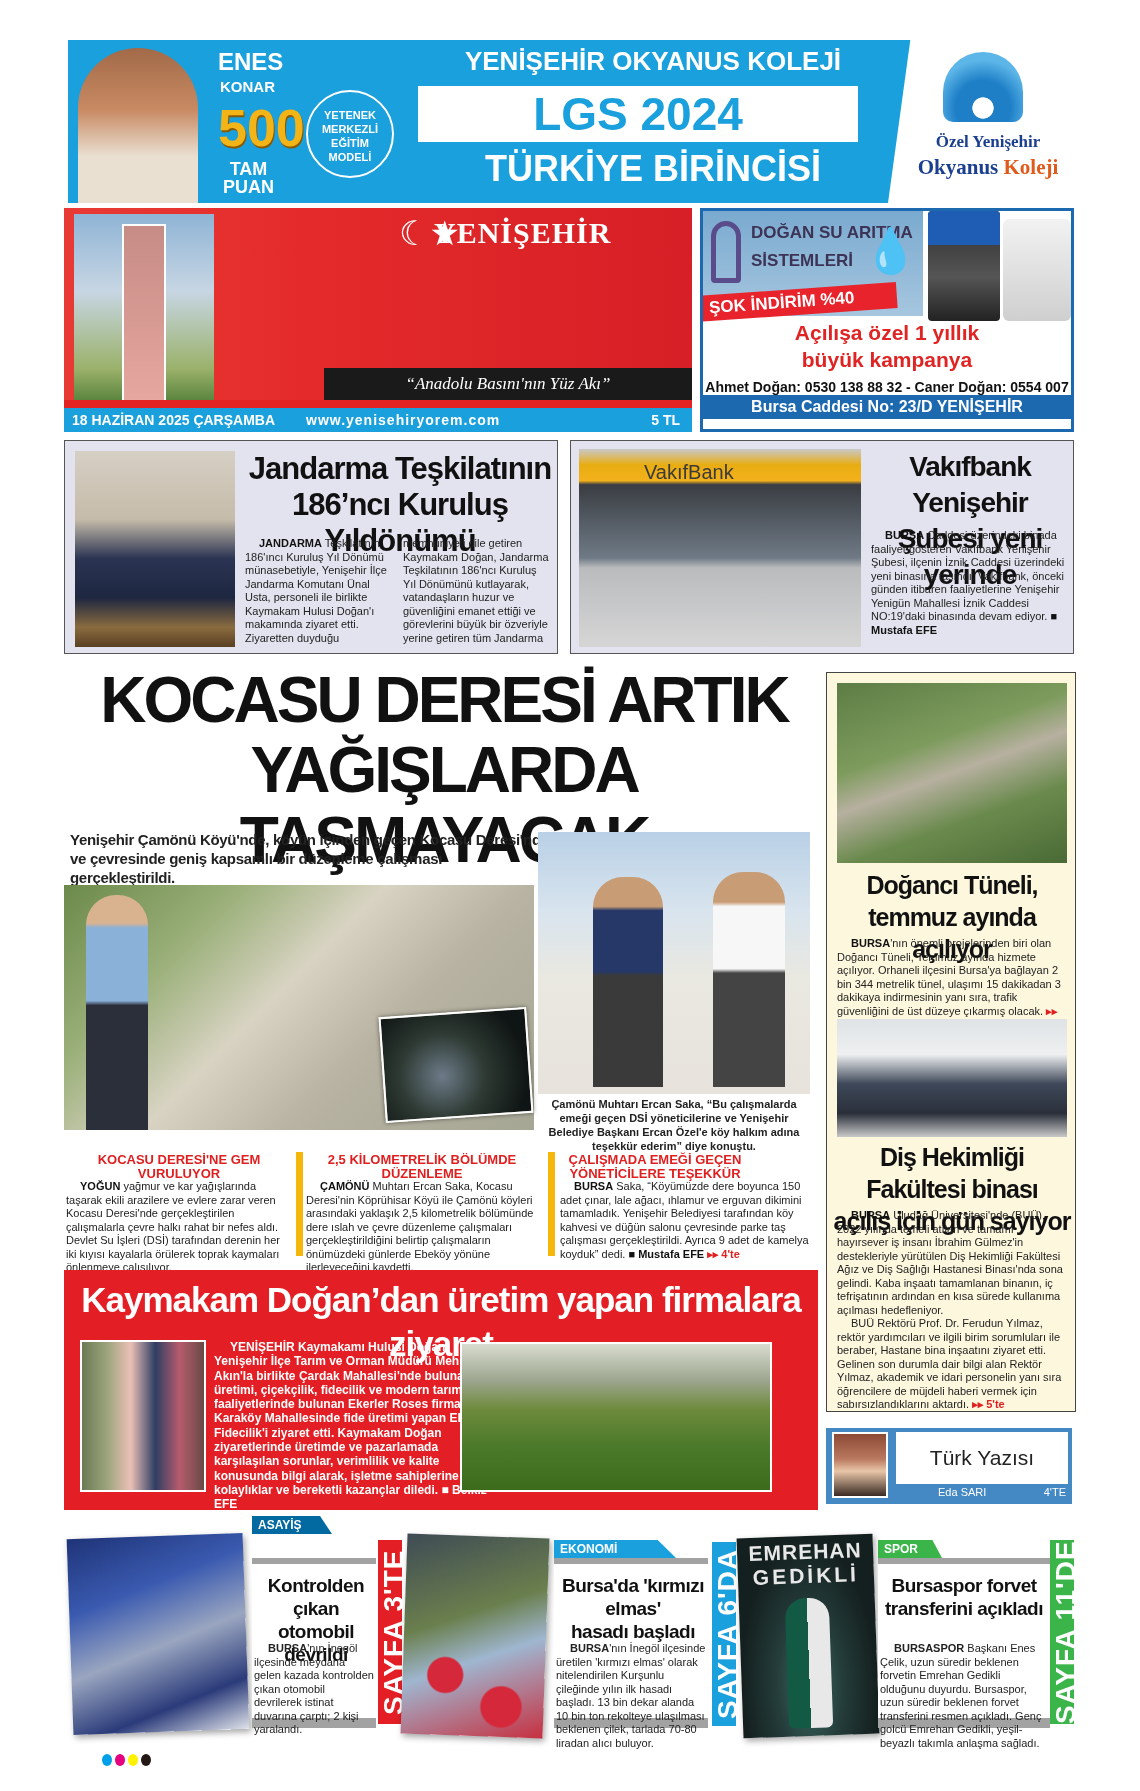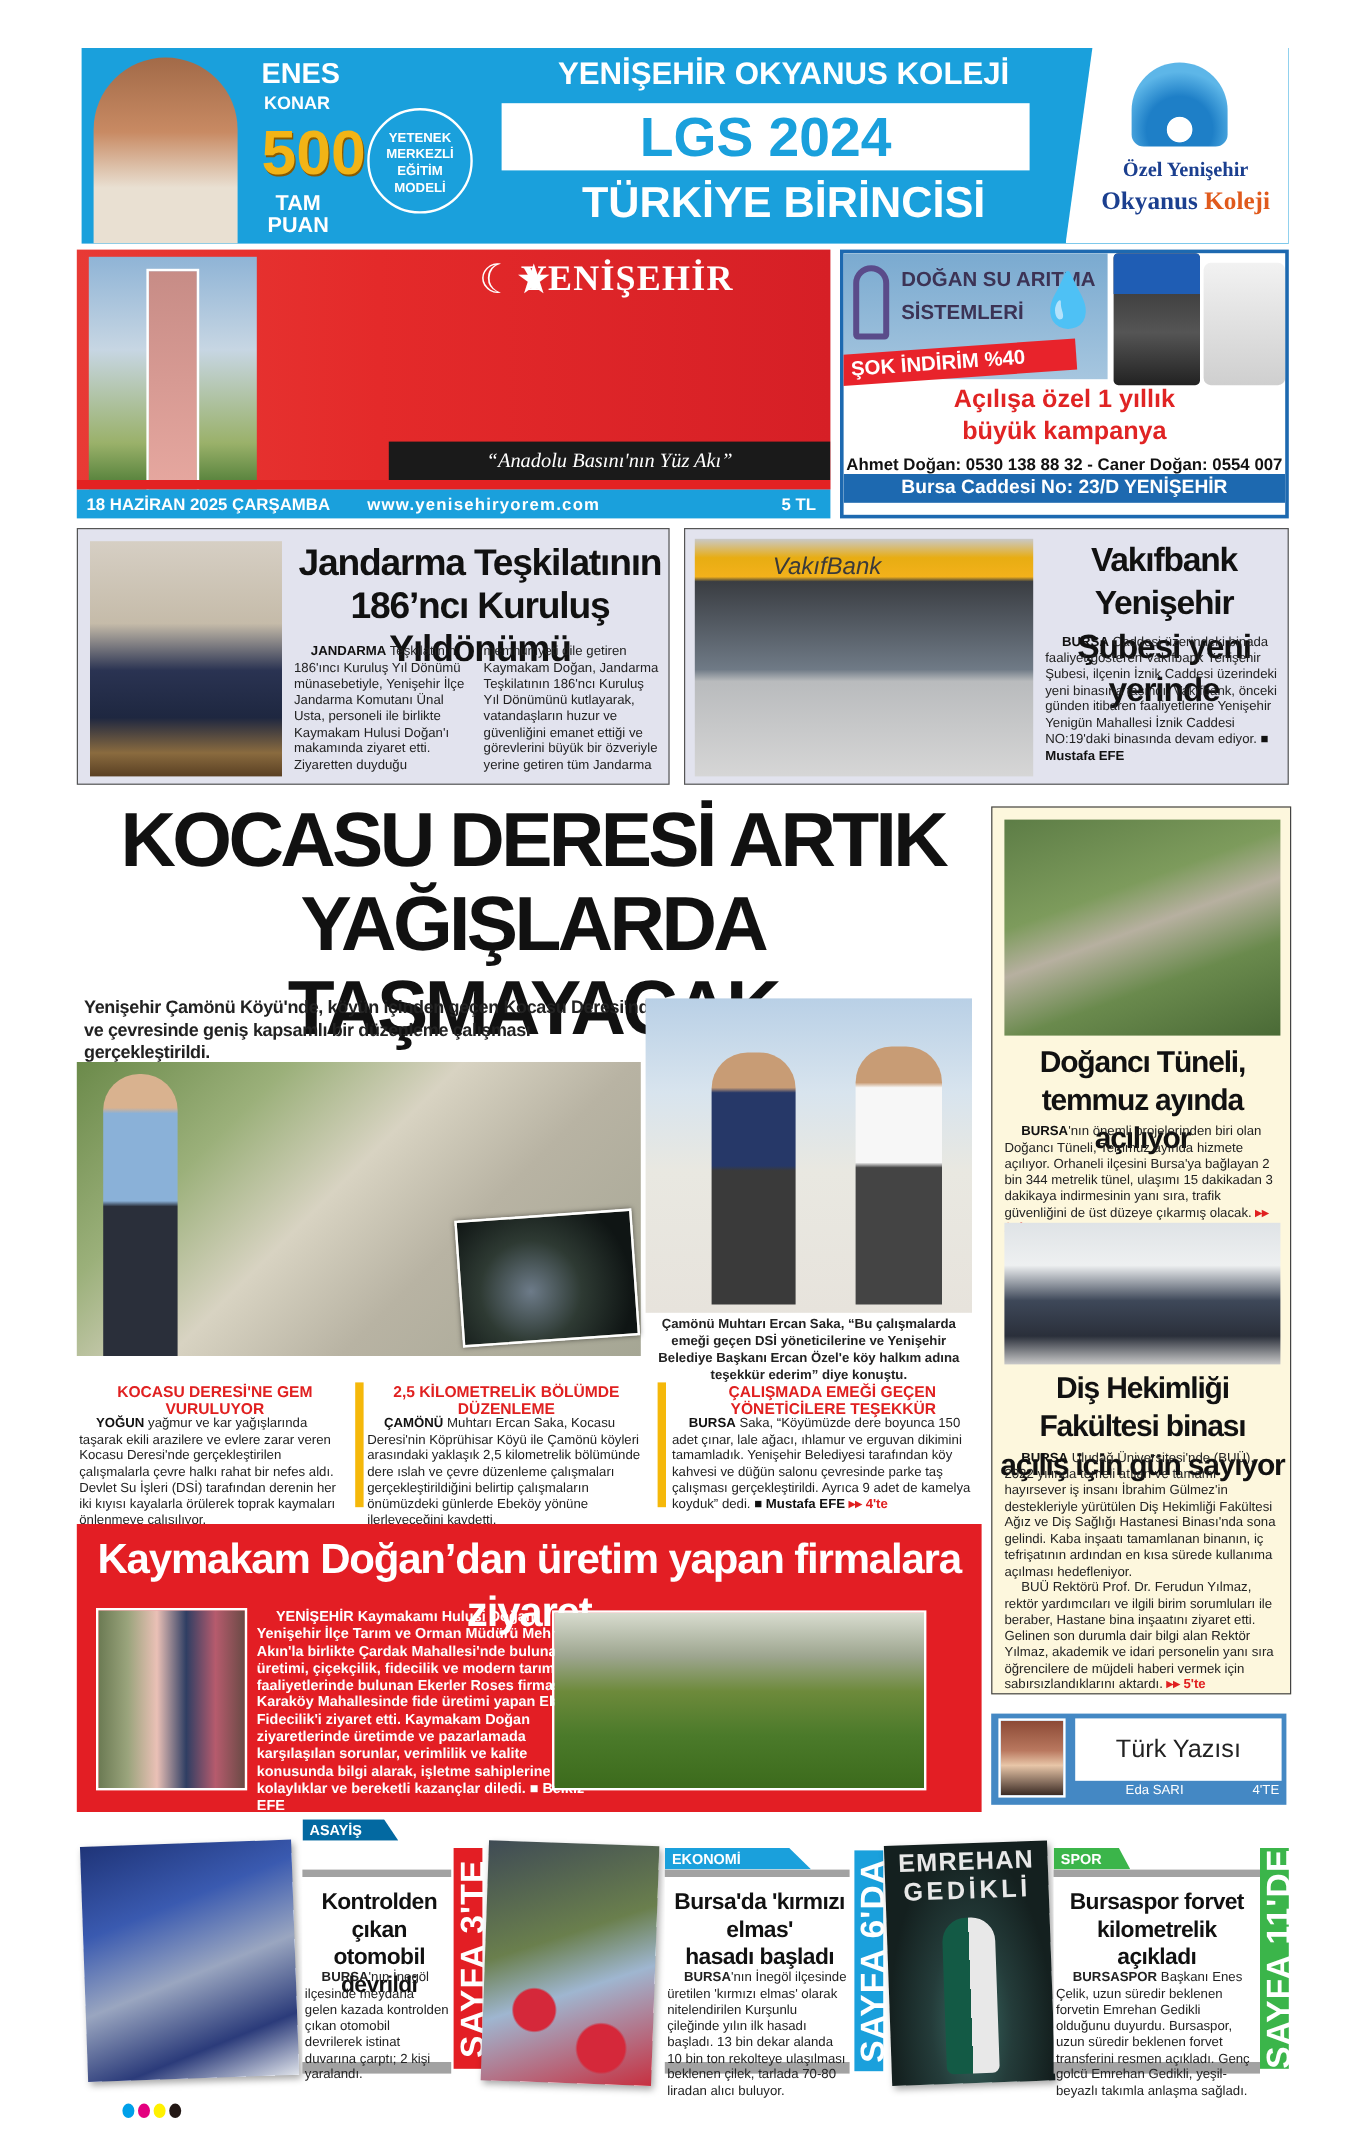--- a/index.html
+++ b/index.html
@@ -64,21 +64,21 @@
   .body-txt b { color: #111; }
   .cols2 { column-count: 2; column-gap: 10px; text-indent: 14px; }
 
   #jandarma { left: 64px; top: 440px; width: 494px; height: 214px; }
   #jandarma .photo { left: 10px; top: 10px; width: 160px; height: 196px; background: linear-gradient(#d6cfc4 0%, #c5bba9 35%, #2a3352 55%, #1e2740 75%, #8a6b3f 90%, #5a4023 100%); }
   #jandarma .hl { left: 180px; top: 10px; width: 310px; text-align: center; font-size: 31px; line-height: 36px; }
   #jandarma .body-txt { left: 180px; top: 96px; width: 306px; height: 112px; }
 
   #vakif { left: 570px; top: 440px; width: 504px; height: 214px; }
   #vakif .photo { left: 8px; top: 8px; width: 282px; height: 198px; background: linear-gradient(#c9c9c9 0%, #e8ad12 8%, #f3b11b 16%, #3a3d42 18%, #6f7a86 55%, #b9bbbd 60%, #d6d6d6 100%); }
-  #vakif .photo .sign { position: absolute; left: 65px; top: 12px; color: #3a3a3a; font-style: italic; font-size: 20px; }
+  #vakif .photo .sign { position: absolute; left: 65px; top: 12px; color: #3a3a3a; font-size: 20px; }
   #vakif .hl { left: 300px; top: 8px; width: 198px; text-align: center; font-size: 28px; line-height: 36px; }
   #vakif .body-txt { left: 300px; top: 88px; width: 198px; text-indent: 14px; }
 
   
   #main-hl { left: 64px; top: 665px; width: 760px; text-align: center; font-weight: bold; color: #111; font-size: 64px; line-height: 70px; letter-spacing: -3px; }
   #main-sub { left: 70px; top: 830px; width: 480px; font-weight: bold; font-size: 15px; line-height: 19px; color: #222; letter-spacing: -0.3px; }
 
   #kocasu-photo { left: 64px; top: 885px; width: 470px; height: 245px; background: linear-gradient(135deg, #6b8a4a 0%, #9bb07a 25%, #d8d3c2 45%, #b8b3a3 65%, #a5a694 100%); overflow: hidden; }
   #kocasu-photo .person { left: 22px; top: 10px; width: 62px; height: 235px; background: linear-gradient(#d9b28f 0%, #d9b28f 12%, #8ab1d8 14%, #8ab1d8 45%, #2a2f3a 47%, #2a2f3a 100%); border-radius: 30px 30px 0 0; }
   #night-photo { left: 382px; top: 1012px; width: 148px; height: 106px; background: radial-gradient(circle at 40% 60%, #6d7b89 0%, #2e3a33 40%, #0f1514 80%); transform: rotate(-4deg); border: 2px solid #fff; box-shadow: 0 0 4px rgba(0,0,0,.5); }
@@ -89,21 +89,21 @@
   #muhtar-caption { left: 538px; top: 1097px; width: 272px; text-align: center; font-weight: bold; font-size: 11px; line-height: 14px; color: #222; }
 
   .sub-hl { color: #e02020; font-weight: bold; font-size: 13px; line-height: 14px; text-align: center; }
   .yellow-bar { width: 7px; background: #f5b80a; }
   #sec1-hl { left: 70px; top: 1153px; width: 218px; }
   #sec1-body { left: 66px; top: 1180px; width: 226px; text-indent: 14px; }
   #bar1 { left: 296px; top: 1152px; height: 104px; }
   #sec2-hl { left: 306px; top: 1153px; width: 232px; }
   #sec2-body { left: 306px; top: 1180px; width: 238px; text-indent: 14px; }
   #bar2 { left: 548px; top: 1152px; height: 104px; }
-  #sec3-hl { left: 530px; top: 1153px; width: 250px; text-align: right; }
+  #sec3-hl { left: 530px; top: 1153px; width: 250px; }
   #sec3-body { left: 560px; top: 1180px; width: 256px; text-indent: 14px; }
   .more { color: #e02020; font-weight: bold; }
 
   
   #right-col { left: 826px; top: 672px; width: 250px; height: 740px; background: #fdf7dd; border: 1.5px solid #444; overflow: hidden; }
   #tunnel-photo { left: 10px; top: 10px; width: 230px; height: 180px; background: linear-gradient(160deg, #5d7d46 0%, #7d9b5c 35%, #b7b0a0 50%, #6a8a4d 70%, #4a6a36 100%); }
   #tunnel-hl { left: 6px; top: 196px; width: 238px; text-align: center; font-size: 25px; line-height: 32px; }
   #tunnel-body { left: 10px; top: 264px; width: 230px; text-indent: 14px; }
   #dis-photo { left: 10px; top: 346px; width: 230px; height: 118px; background: linear-gradient(#dfe3e6 0%, #eef0f1 30%, #3e4859 55%, #2a2f3a 80%, #c9c9c9 100%); }
   #dis-hl { left: 6px: top: 470px; }
@@ -283,19 +283,19 @@
 <div id="ekonomi-body" class="abs teaser-body"><b>BURSA</b><span>'nın İnegöl ilçesinde üretilen 'kırmızı elmas' olarak nitelendirilen Kurşunlu çileğinde yılın ilk hasadı başladı. 13 bin dekar alanda 10 bin ton rekolteye ulaşılması beklenen çilek, tarlada 70-80 liradan alıcı buluyor.</span></div>
 <div id="sayfa6" class="abs sayfa">SAYFA 6'DA</div>
 
 <div id="emrehan-photo" class="abs">
   <div class="abs nm1">EMREHAN</div>
   <div class="abs nm2">GEDİKLİ</div>
   <div class="abs player"></div>
 </div>
 <div id="spor-panel" class="abs teaser-panel"></div>
 <div id="spor-tag" class="abs tag">SPOR</div>
-<div id="spor-hl" class="abs teaser-hl cond"><span>Bursaspor forvet</span><br><span>kilometrelik açıkladı</span></div>
+<div id="spor-hl" class="abs teaser-hl cond"><span>Bursaspor forvet</span><br><span>transferini açıkladı</span></div>
 <div id="spor-body" class="abs teaser-body"><b>BURSASPOR</b><span> Başkanı Enes Çelik, uzun süredir beklenen forvetin Emrehan Gedikli olduğunu duyurdu. Bursaspor, uzun süredir beklenen forvet transferini resmen açıkladı. Genç golcü Emrehan Gedikli, yeşil-beyazlı takımla anlaşma sağladı.</span></div>
 <div id="sayfa11" class="abs sayfa">SAYFA 11'DE</div>
 
 <div id="cmyk" class="abs">
   <span style="background: rgb(0, 160, 233);"></span><span style="background: rgb(228, 0, 127);"></span><span style="background: rgb(255, 241, 0);"></span><span style="background: rgb(35, 24, 21);"></span>
 </div>
 
 </body></html>

